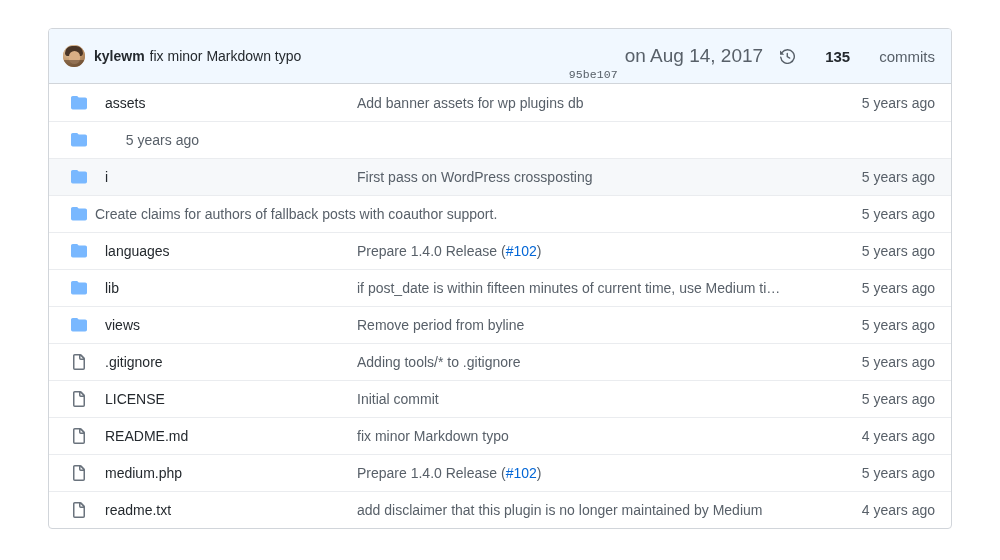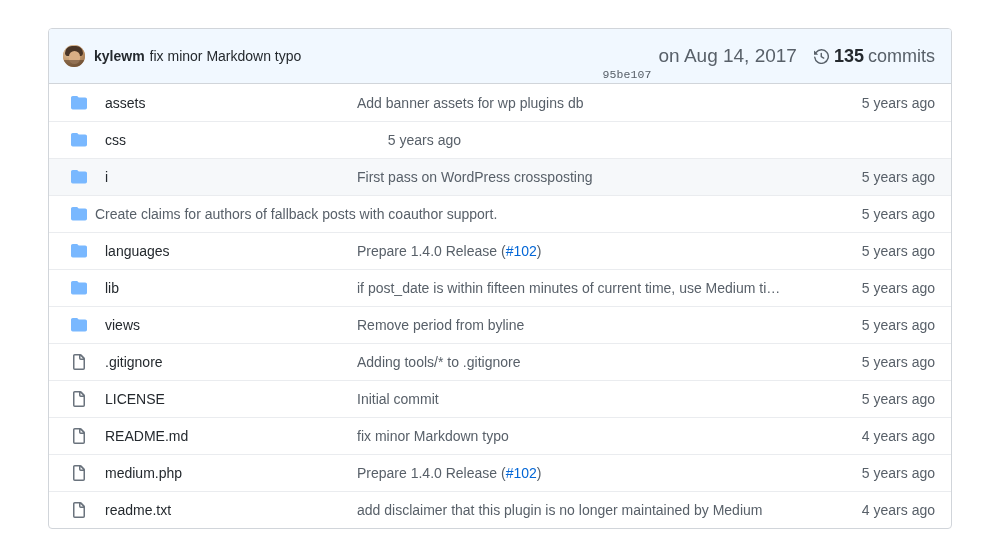--- a/index.html
+++ b/index.html
@@ -80,22 +80,23 @@
     margin-top:36px;
   }
   .commit-date{
     font-size:19px;
     color:#586069;
     margin-right:17px;
   }
   .commits-link{
     display:flex;
     align-items:center;
-    font-size:18px;
-    color:#586069;
+    font-size:15px;
+    color:#586069;
+    gap:25px;
   }
   .commits-link .ico{
     display:inline-flex;
     margin-right:5px;
     position:relative;
     top:0px;
   }
   .commits-count{font-weight:bold;color:#24292e;margin-right:4px;}
 
   
@@ -189,21 +190,20 @@
           <span class="cell-name">assets</span>
           <span class="cell-msg">Add banner assets for wp plugins db</span>
           <span class="cell-age">5 years ago</span>
         </div>
         <div class="row">
           <span class="cell-icon">
             <svg width="16" height="16" viewBox="0 0 16 16" fill="#79b8ff">
               <path d="M1.75 1h4.172a.75.75 0 0 1 .53.22l1.28 1.28h6.518c.966 0 1.75.784 1.75 1.75v8.5A1.75 1.75 0 0 1 14.25 14.5H1.75A1.75 1.75 0 0 1 0 12.75v-10C0 1.784.784 1 1.75 1Z"></path>
             </svg>
           </span>
-          <span class="cell-name">css</span>
           <span class="cell-age">5 years ago</span>
         </div>
         <div class="row hovered">
           <span class="cell-icon">
             <svg width="16" height="16" viewBox="0 0 16 16" fill="#79b8ff">
               <path d="M1.75 1h4.172a.75.75 0 0 1 .53.22l1.28 1.28h6.518c.966 0 1.75.784 1.75 1.75v8.5A1.75 1.75 0 0 1 14.25 14.5H1.75A1.75 1.75 0 0 1 0 12.75v-10C0 1.784.784 1 1.75 1Z"></path>
             </svg>
           </span>
           <span class="cell-name">i</span>
           <span class="cell-msg">First pass on WordPress crossposting</span>

